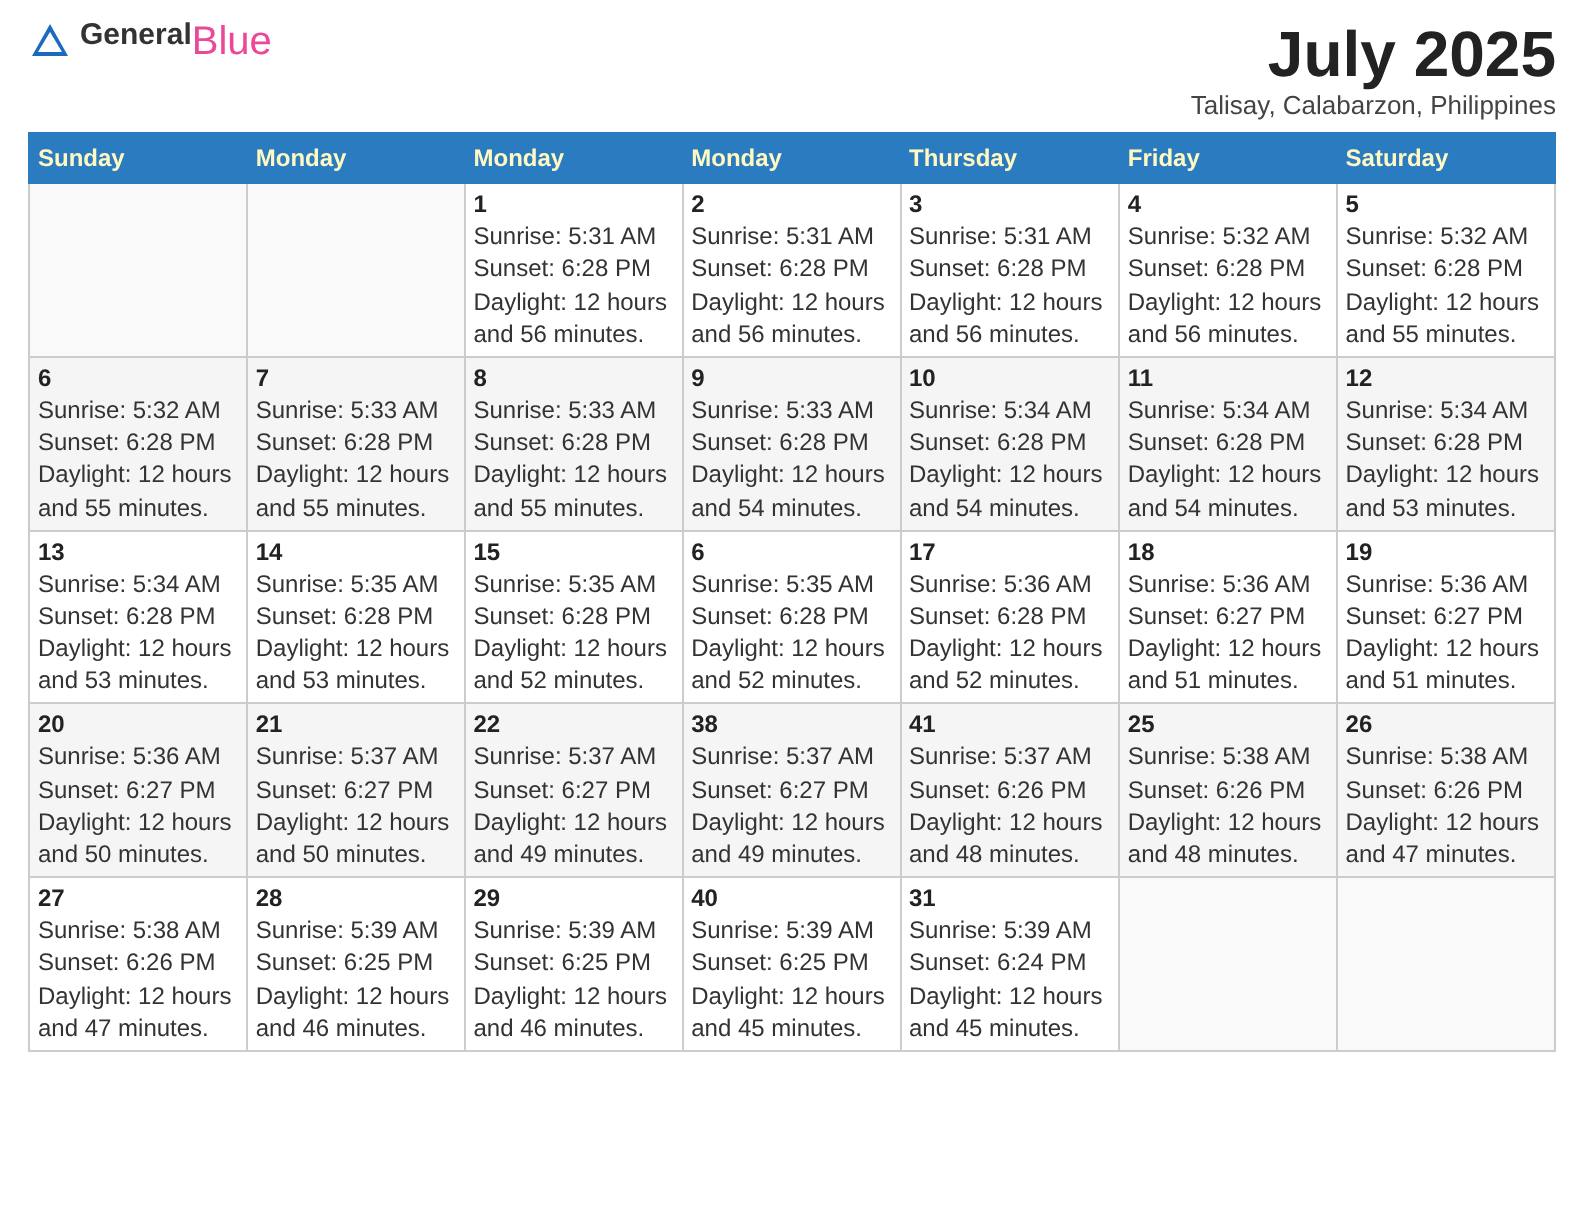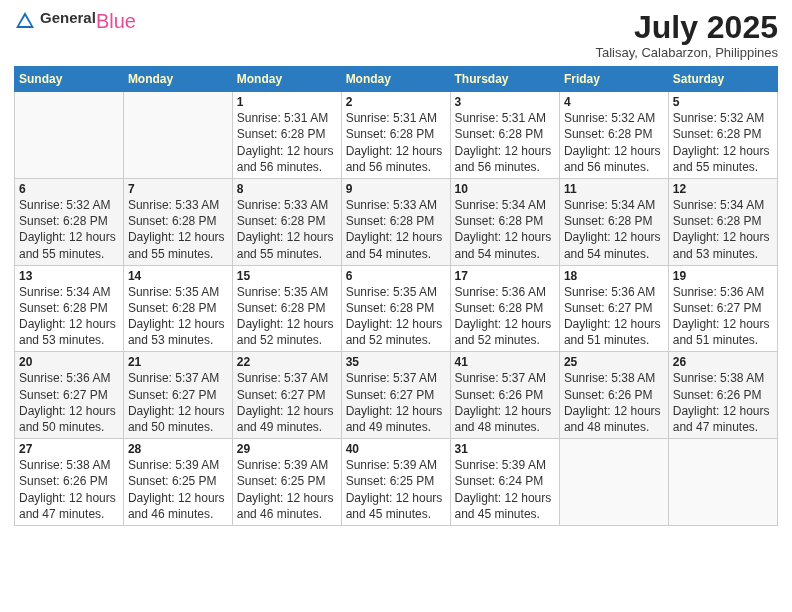--- a/index.html
+++ b/index.html
@@ -230,21 +230,21 @@
           </td>
           <td>
             <span class="day-number">21</span>
             <div class="day-info">Sunrise: 5:37 AM<br>Sunset: 6:27 PM<br>Daylight: 12 hours and 50 minutes.</div>
           </td>
           <td>
             <span class="day-number">22</span>
             <div class="day-info">Sunrise: 5:37 AM<br>Sunset: 6:27 PM<br>Daylight: 12 hours and 49 minutes.</div>
           </td>
           <td>
-            <span class="day-number">35</span>
+            <span class="day-number">38</span>
             <div class="day-info">Sunrise: 5:37 AM<br>Sunset: 6:27 PM<br>Daylight: 12 hours and 49 minutes.</div>
           </td>
           <td>
             <span class="day-number">41</span>
             <div class="day-info">Sunrise: 5:37 AM<br>Sunset: 6:26 PM<br>Daylight: 12 hours and 48 minutes.</div>
           </td>
           <td>
             <span class="day-number">25</span>
             <div class="day-info">Sunrise: 5:38 AM<br>Sunset: 6:26 PM<br>Daylight: 12 hours and 48 minutes.</div>
           </td>

